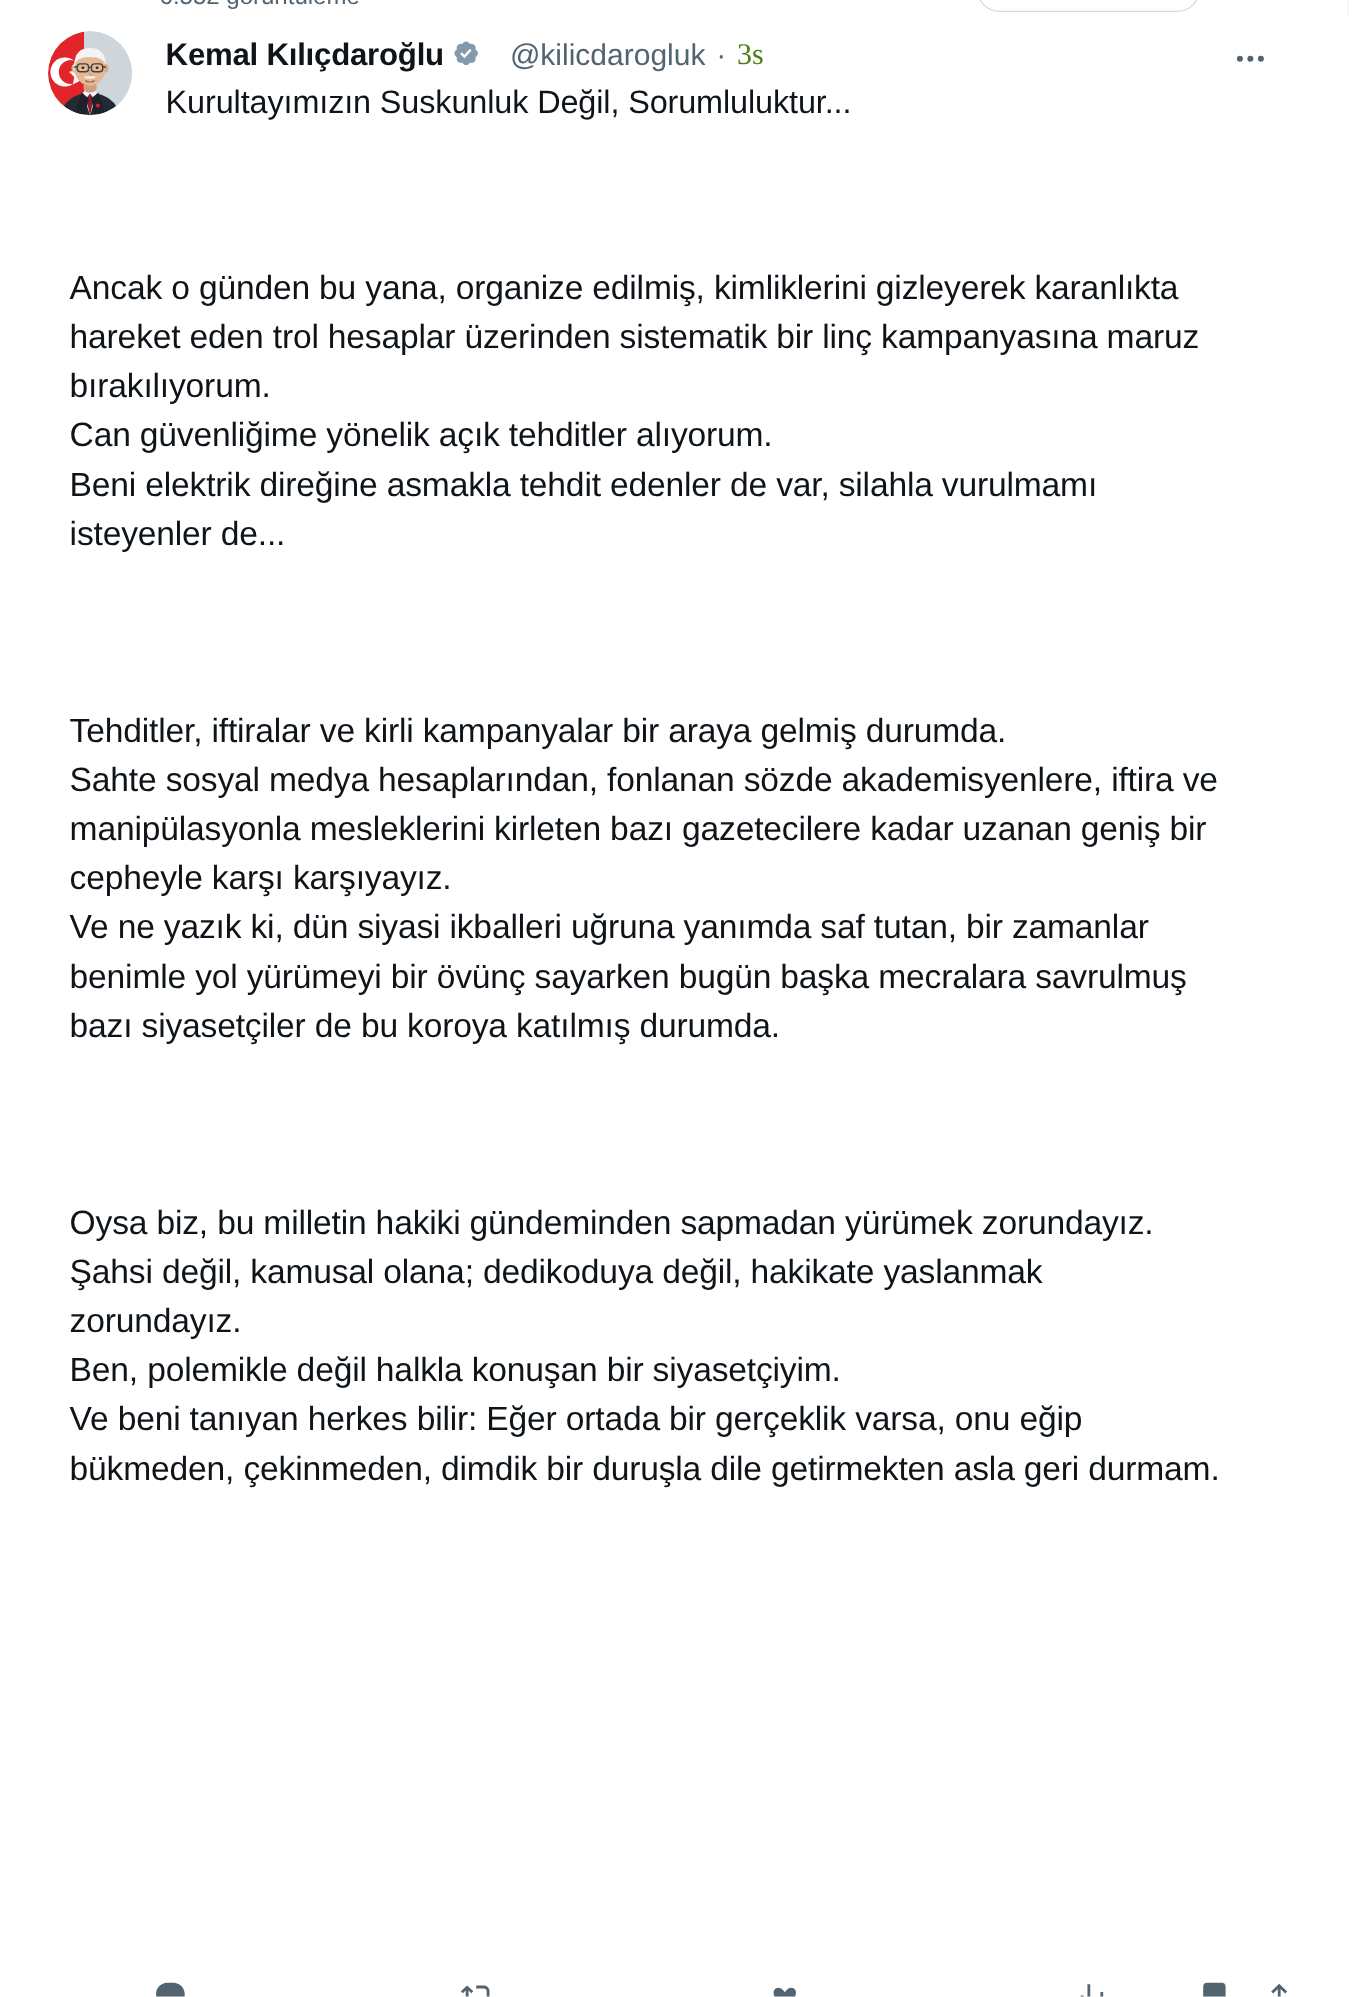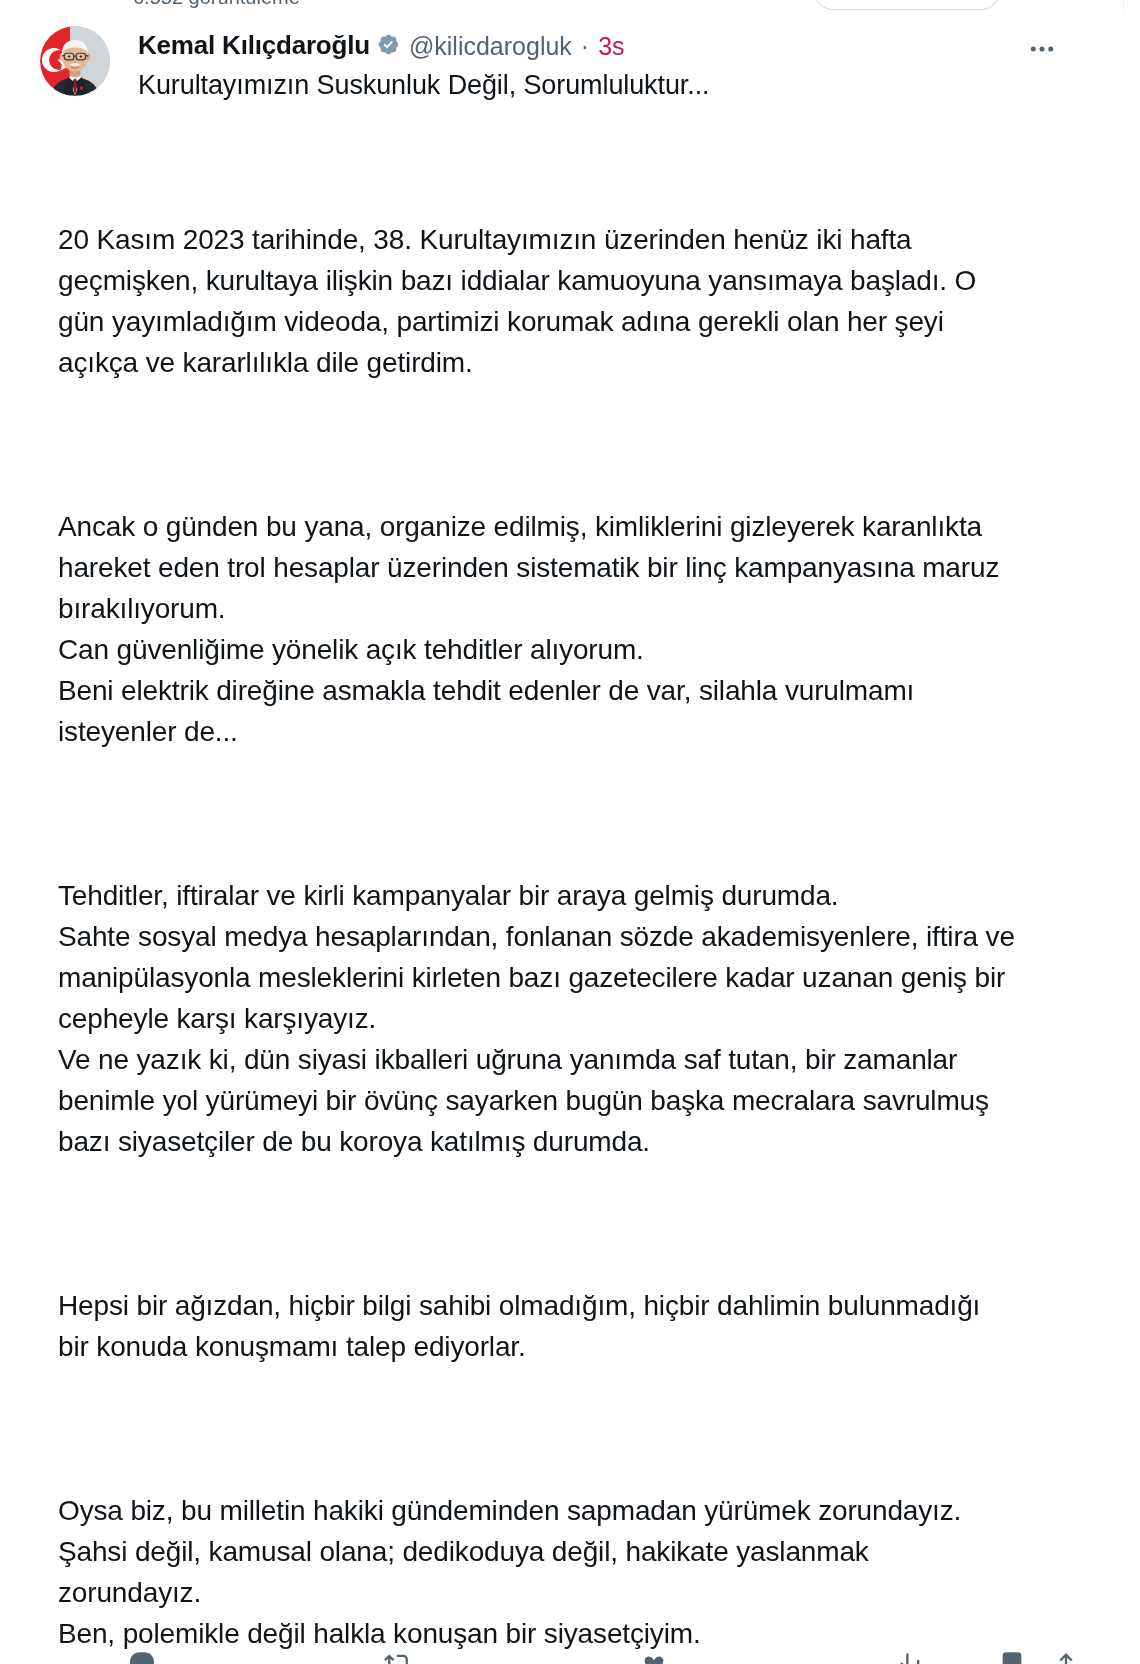--- a/index.html
+++ b/index.html
@@ -94,23 +94,24 @@
     font-weight: 700;
     letter-spacing: -0.2px;
     color: #0f1419;
   }
   .verified-badge { width: 25px; height: 25px; display: inline-block; flex: 0 0 25px; }
   .verified-badge svg { display: block; width: 25px; height: 25px; }
   .handle {
     font-size: 25px;
     color: #536471;
     font-weight: 400;
+    margin-left: 16px;
   }
   .dot-sep { color: #536471; font-size: 25px; padding: 0 2px; }
-  .timestamp { font-size: 25px; color: #be185d; }
+  .timestamp { font-size: 25px; color: #4d7c0f; font-family: Liberation Serif, serif; }
 
   .subtitle {
     margin-top: 8px;
     font-size: 27px;
     color: #0f1419;
     line-height: 1.25;
     letter-spacing: -0.1px;
   }
 
   .more-button {
@@ -262,28 +263,26 @@
             <circle cx="5" cy="12" r="2"></circle>
             <circle cx="12" cy="12" r="2"></circle>
             <circle cx="19" cy="12" r="2"></circle>
           </g>
         </svg>
       </span>
     </div>
   </header>
 
   <div class="tweet-body">
-    <p class="para">20 Kasım 2023 tarihinde, 38. Kurultayımızın üzerinden henüz iki hafta geçmişken, kurultaya ilişkin bazı iddialar kamuoyuna yansımaya başladı. O gün yayımladığım videoda, partimizi korumak adına gerekli olan her şeyi açıkça ve kararlılıkla dile getirdim.</p>
     <p class="para">Ancak o günden bu yana, organize edilmiş, kimliklerini gizleyerek karanlıkta hareket eden trol hesaplar üzerinden sistematik bir linç kampanyasına maruz bırakılıyorum.
 Can güvenliğime yönelik açık tehditler alıyorum.
 Beni elektrik direğine asmakla tehdit edenler de var, silahla vurulmamı isteyenler de...</p>
     <p class="para">Tehditler, iftiralar ve kirli kampanyalar bir araya gelmiş durumda.
 Sahte sosyal medya hesaplarından, fonlanan sözde akademisyenlere, iftira ve manipülasyonla mesleklerini kirleten bazı gazetecilere kadar uzanan geniş bir cepheyle karşı karşıyayız.
 Ve ne yazık ki, dün siyasi ikballeri uğruna yanımda saf tutan, bir zamanlar benimle yol yürümeyi bir övünç sayarken bugün başka mecralara savrulmuş bazı siyasetçiler de bu koroya katılmış durumda.</p>
-    <p class="para">Hepsi bir ağızdan, hiçbir bilgi sahibi olmadığım, hiçbir dahlimin bulunmadığı bir konuda konuşmamı talep ediyorlar.</p>
     <p class="para">Oysa biz, bu milletin hakiki gündeminden sapmadan yürümek zorundayız.
 Şahsi değil, kamusal olana; dedikoduya değil, hakikate yaslanmak zorundayız.
 Ben, polemikle değil halkla konuşan bir siyasetçiyim.
 Ve beni tanıyan herkes bilir: Eğer ortada bir gerçeklik varsa, onu eğip bükmeden, çekinmeden, dimdik bir duruşla dile getirmekten asla geri durmam.</p>
     
     
     
   </div>
 </article>
 

